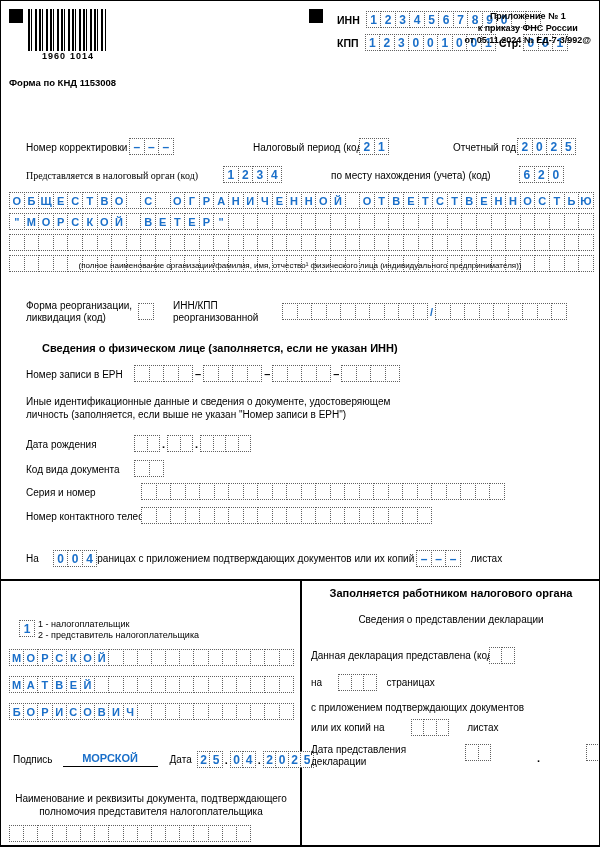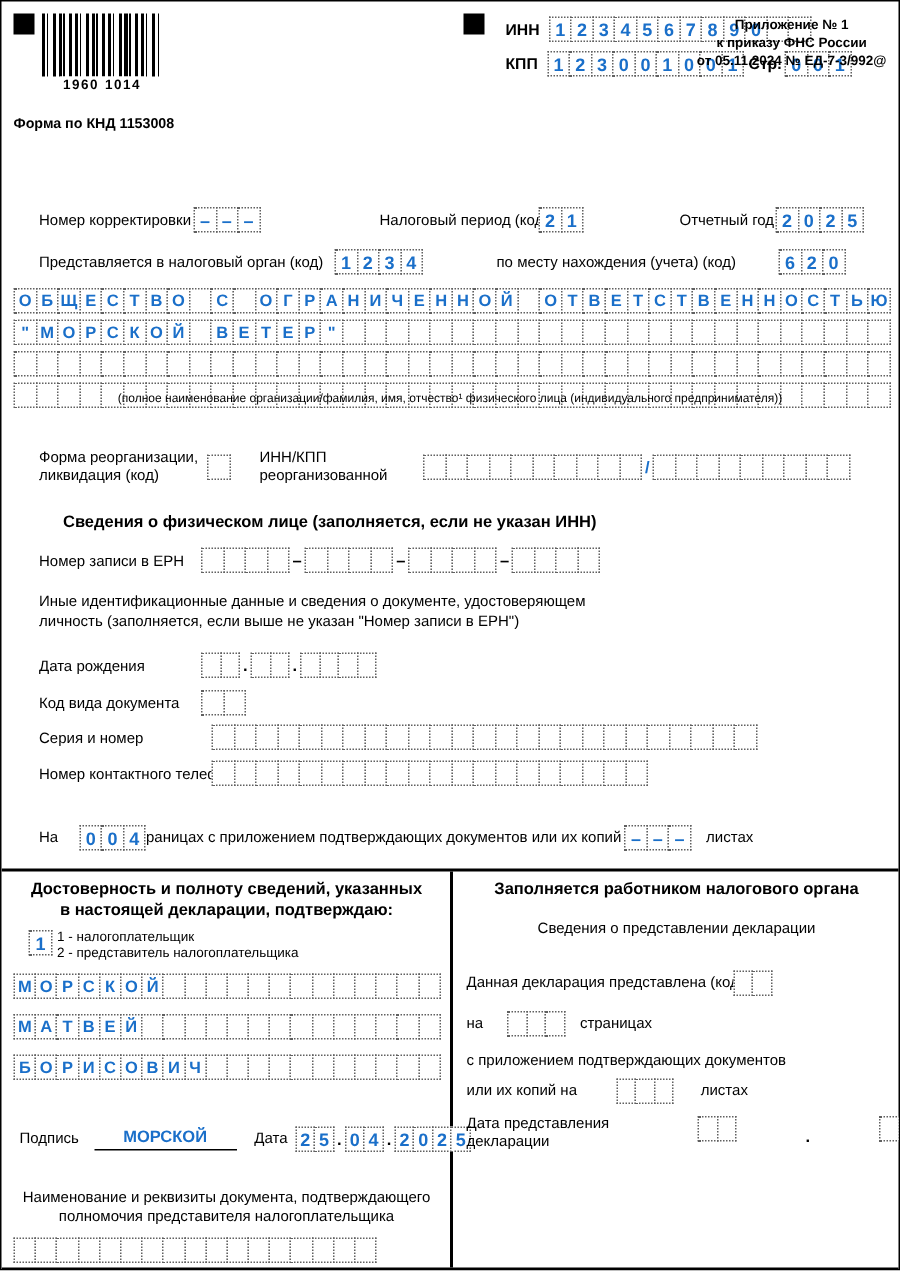--- a/index.html
+++ b/index.html
@@ -101,21 +101,21 @@
       <span class="cell">1</span>
     </span>
   <span class="abs lbl" style="left:452px;top:141px;">Отчетный год</span>
   <span class="abs cells" style="left:516px;top:137px;">
       <span class="cell">2</span>
       <span class="cell">0</span>
       <span class="cell">2</span>
       <span class="cell">5</span>
     </span>
 
-  <span class="abs lbl" style="left:25px;top:169px;">Представляется в налоговый орган (код)</span>
+  <span class="abs lbl" style="left:25px;top:169px;font-family:Liberation Serif, serif;">Представляется в налоговый орган (код)</span>
   <span class="abs cells" style="left:222px;top:165px;">
       <span class="cell">1</span>
       <span class="cell">2</span>
       <span class="cell">3</span>
       <span class="cell">4</span>
     </span>
   <span class="abs lbl" style="left:330px;top:169px;">по месту нахождения (учета) (код)</span>
   <span class="abs cells" style="left:518px;top:165px;">
       <span class="cell">6</span>
       <span class="cell">2</span>
@@ -459,24 +459,20 @@
         <span class="cell">–</span>
         <span class="cell">–</span>
         <span class="cell">–</span>
       </span>
     <span class="lbl" style="margin-left:10px;">листах</span>
   </div>
 
   <div class="abs" style="left:0;top:578px;width:600px;height:269px;box-sizing:border-box;border-top:2px solid #000;border-bottom:3px solid #000;">
     <div class="abs" style="left:299px;top:0;width:2px;height:100%;background:#000;"></div>
 
-    <div class="abs bold center" style="left:0;top:5px;width:300px;font-size:11px;line-height:14px;">
-      <div>Достоверность и полноту сведений, указанных</div>
-      <div>в настоящей декларации, подтверждаю:</div>
-    </div>
 
     <div class="abs flexrow" style="left:18px;top:39px;align-items:flex-start;">
       <span class="cells">
           <span class="cell" style="width: 16px;">1</span>
         </span>
       <div class="legend" style="margin-left:3px;margin-top:-1px;">
         <div>1 - налогоплательщик</div>
         <div>2 - представитель налогоплательщика</div>
       </div>
     </div>

